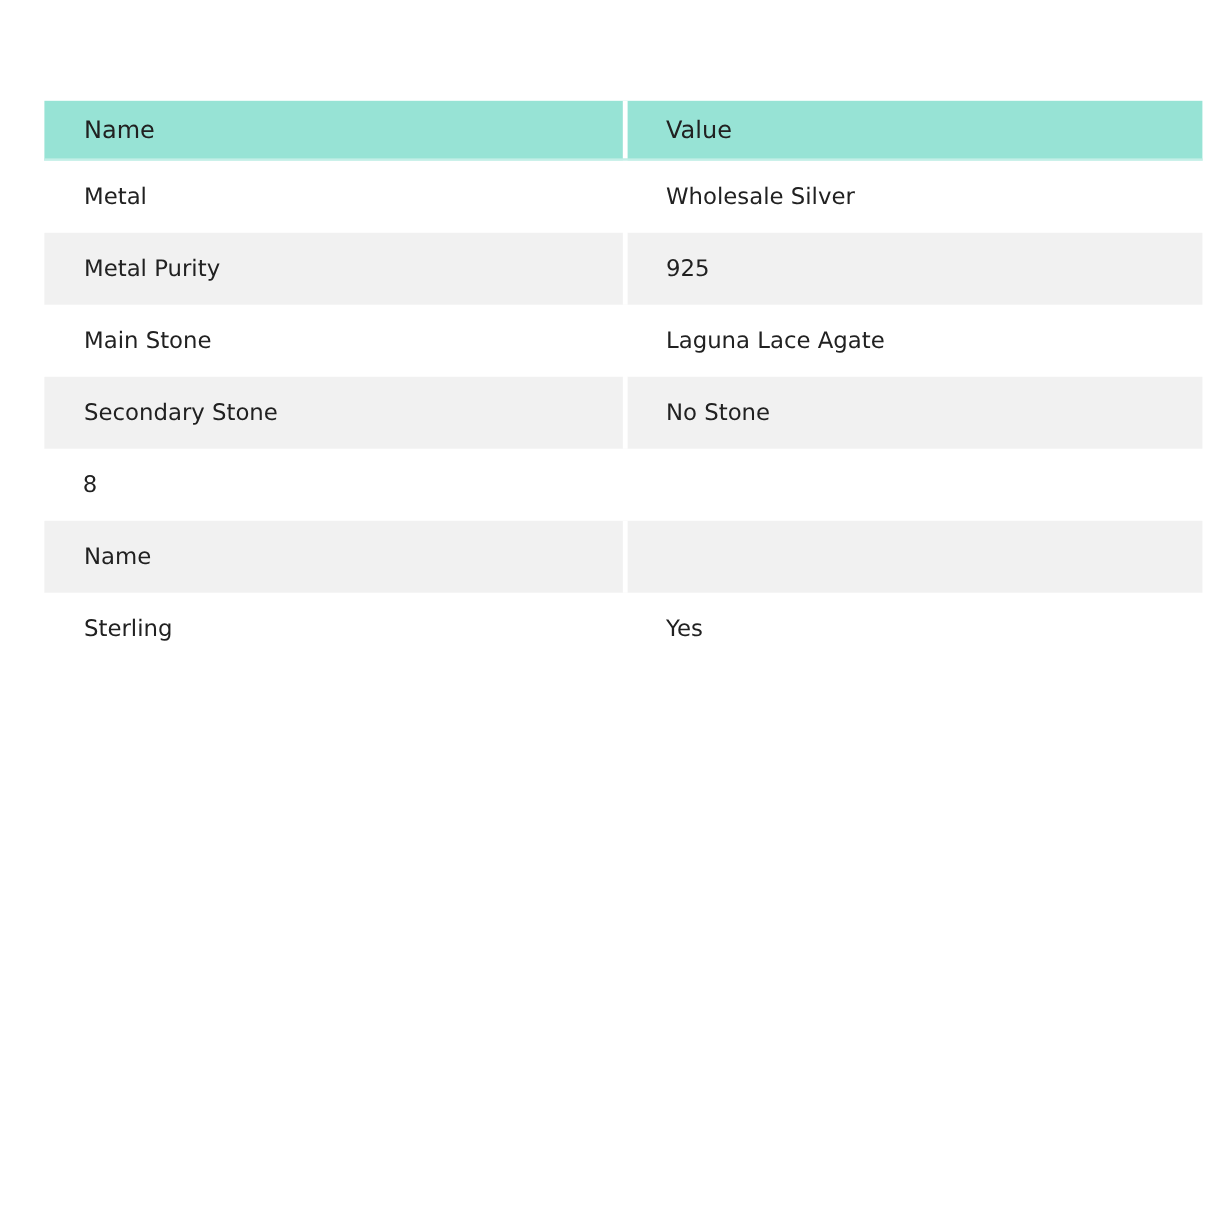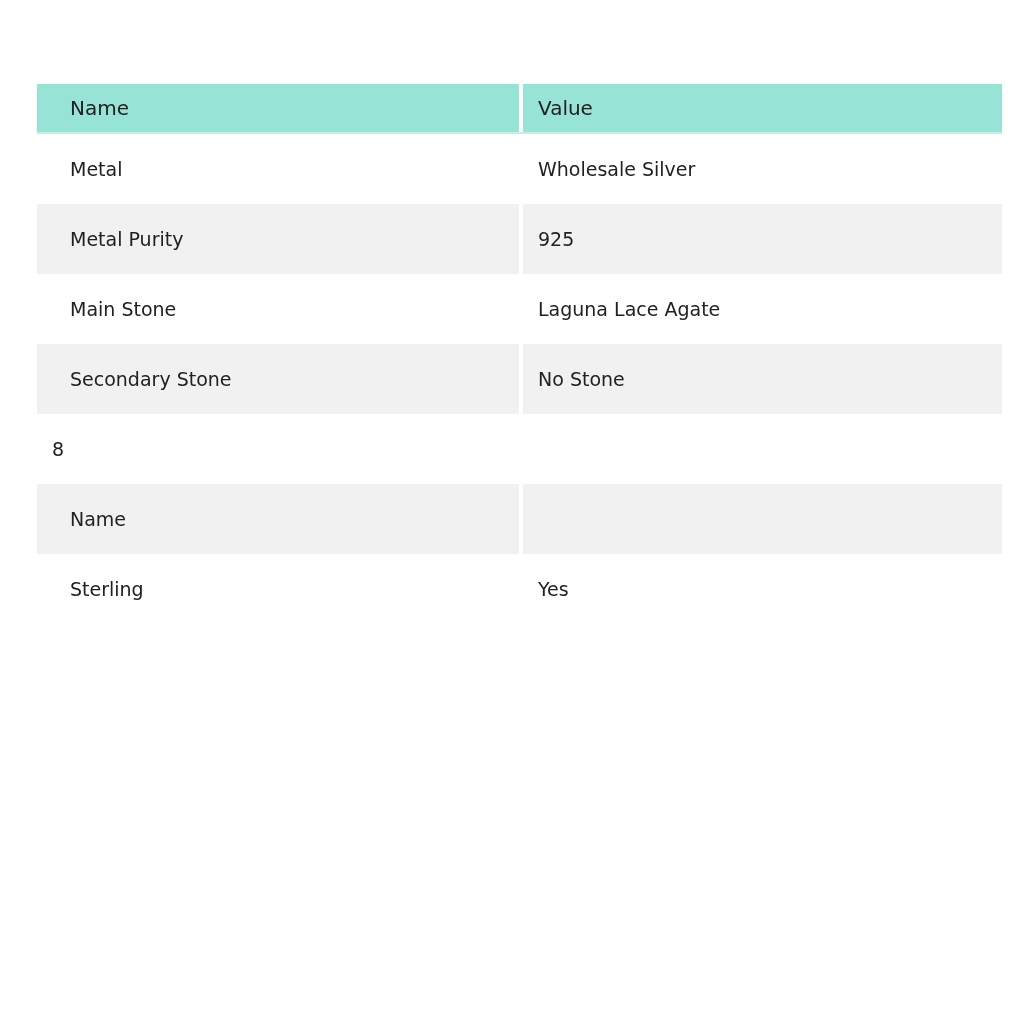--- a/index.html
+++ b/index.html
@@ -29,21 +29,21 @@
     width: 100%;
   }
   .header-row {
     height: 50px;
     background: var(--header-bg);
     font-size: 20px;
     font-weight: 400;
     border-bottom: 2px solid #c3efe7;
   }
   .body-row {
-    height: 70px;
+    height: 60px;
     font-size: 19px;
     font-weight: 400;
     background: #ffffff;
   }
   .body-row.striped {
     background: var(--stripe-bg);
     justify-content: space-between;
   }
   .cell {
     display: flex;
@@ -53,21 +53,21 @@
     white-space: nowrap;
   }
   .name-col {
     width: 486px;
     flex: 0 0 486px;
     padding-left: 33px;
     border-right: 4px solid var(--divider);
   }
   .value-col {
     flex: 1;
-    padding-left: 15px;
+    padding-left: 32px;
   }
 </style>
 </head>
 <body>
 
 <div class="attr-table">
 
   <div class="row header-row">
     <div class="cell name-col">Name</div>
     <div class="cell value-col">Value</div>

